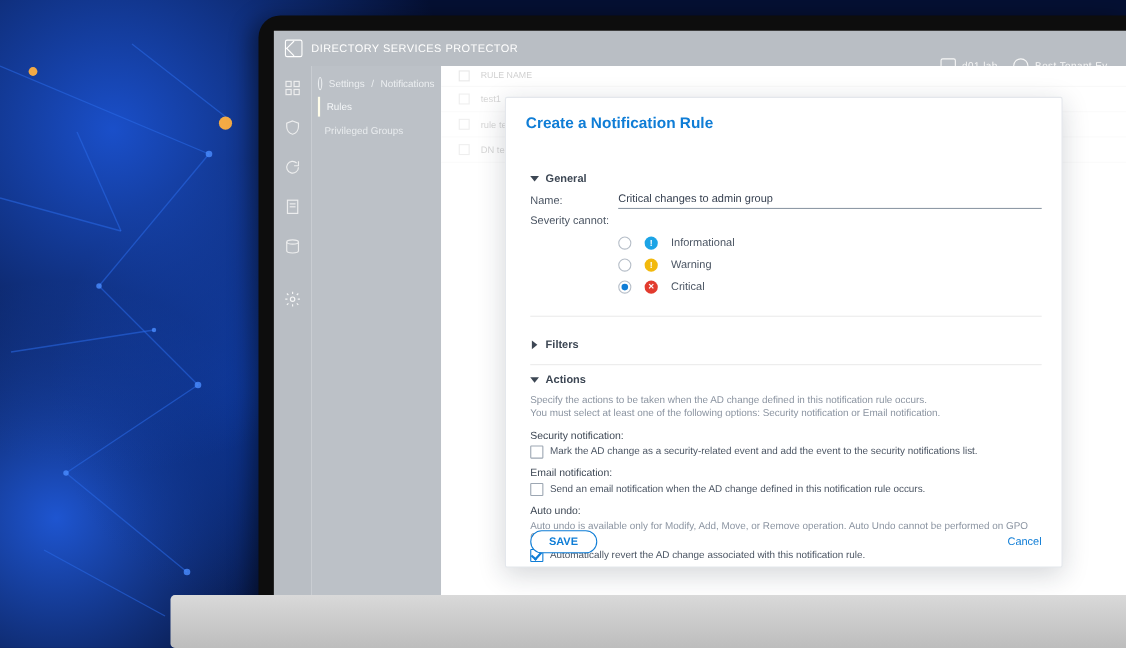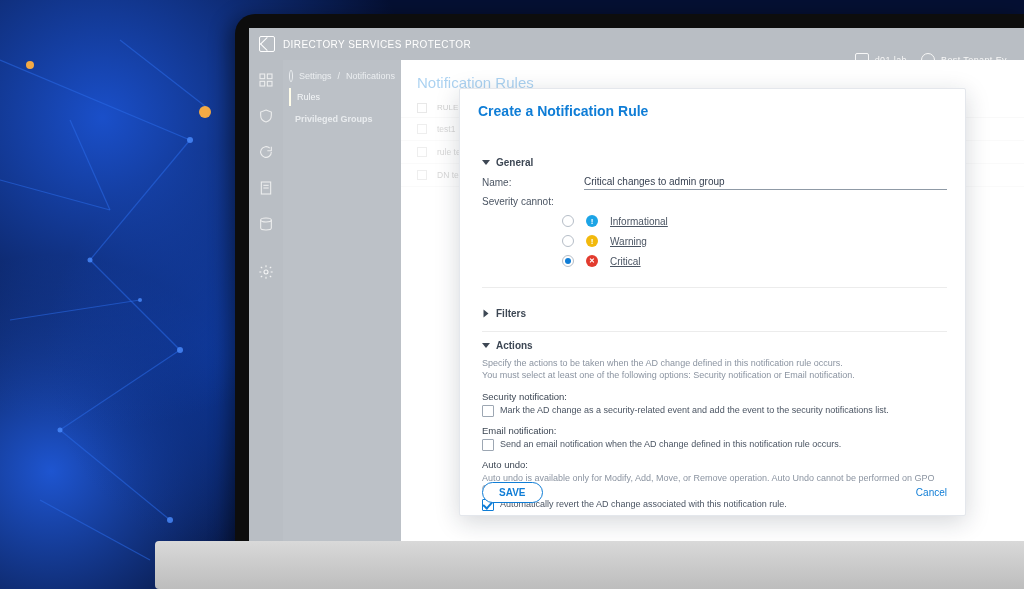--- a/index.html
+++ b/index.html
@@ -38,21 +38,21 @@
     
     .rail { position:absolute; left:0; top:32px; bottom:0; width:34px; background:#384655; display:flex; flex-direction:column; align-items:center; padding-top:12px; gap:20px; }
     .rail .ri { width:16px; height:16px; opacity:.85; }
     .rail svg { stroke:#e6e6e6; fill:none; stroke-width:1.6; }
 
     
     .sidebar2 { position:absolute; left:34px; top:32px; bottom:0; width:118px; background:#3f4e5e; color:#dfe6ec; font-size:9px; padding:10px 6px; }
     .sidebar2 .bcrumb { display:flex; align-items:center; gap:6px; opacity:.85; }
     .sidebar2 .bcrumb .g { width:12px;height:12px;border:1.3px solid #dfe6ec;border-radius:50%; }
     .sidebar2 .sel { margin-top:6px; padding:4px 6px; border-left:2px solid #fef9c3; }
-    .sidebar2 .itm { margin-top:4px; padding:4px 6px; opacity:.8;font-weight:bold; }
+    .sidebar2 .itm { margin-top:4px; padding:4px 6px; opacity:.8; }
 
     
     .page { position:absolute; left:152px; right:0; top:32px; bottom:0; background:#fff; }
     .page .ptitle { font-size:15px; color:#0f7dd6; padding:14px 16px 8px; }
     .tablehead { display:flex; font-size:8px; color:#767676; padding:4px 16px; border-bottom:1px solid #eee; gap:10px; }
     .tablehead .cb { width:10px;height:10px;border:1px solid #bcbcbc; }
     .trow { display:flex; align-items:center; font-size:8.5px; color:#8a8a8a; padding:6px 16px; gap:10px; border-bottom:1px solid #f2f2f2; }
     .trow .cb { width:10px;height:10px;border:1px solid #cfcfcf; }
 
     
@@ -60,26 +60,26 @@
       background:#fff; border:1px solid #e4e7ec; border-radius:2px; box-shadow:0 6px 24px rgba(22,34,51,.18);
       font-size:10px; color:#4b5563; }
     .dialog .dtitle { color:#0f7dd6; font-size:14px; font-weight:600; padding:14px 18px 10px; }
     .dialog .body { padding:0 18px 0 22px;margin-top:28px; }
 
     .sechead { display:flex; align-items:center; gap:6px; color:#3d4754; font-size:10px; font-weight:700; margin:6px 0 6px; cursor:pointer; }
     .caret { width:0;height:0;border-left:4px solid transparent;border-right:4px solid transparent;border-top:5px solid #3d4754; }
     .caret.right { transform:rotate(-90deg); }
     .gsection { border-bottom:1px solid #ececec; padding-bottom:12px; margin-bottom:8px; }
 
-    .frow { display:flex; align-items:center; margin:6px 0;gap:22px; }
+    .frow { display:flex; align-items:center; margin:6px 0; }
     .flabel { width:80px; color:#4b5563; }
     .fval { flex:1; border-bottom:1px solid #8f9aa6; padding:2px 0; color:#374151; }
 
     
-    .sev { display:flex; align-items:center; gap:12px; margin:8px 0 8px 80px;text-decoration:underline; }
+    .sev { display:flex; align-items:center; gap:12px; margin:8px 0 8px 80px; }
     .radio { width:12px;height:12px;border:1.6px solid #b6bec8;border-radius:50%; position:relative; flex:none; }
     .radio.sel::after { content:""; position:absolute; inset:2px; border-radius:50%; background:#0f7dd6; }
     .sev .ic { width:12px;height:12px;border-radius:50%; flex:none; position:relative; }
     .sev .ic::after { content:"!"; position:absolute; inset:0; color:#fff; font-size:8px; font-weight:700; display:flex; align-items:center; justify-content:center; }
     .ic.info { background:#1ca4e6; }
     .ic.warn { background:#f2b90d; }
     .ic.crit { background:#e23b2e; }
     .ic.crit::after { content:"✕"; font-size:7px; }
     .sev .lbl { color:#4b5563; }
 
@@ -175,21 +175,20 @@
           <div class="g"></div>
           <span>Settings</span>
             <span>/</span>
           <span>Notifications</span>
         </div>
         <div class="sel"><span>Rules</span></div>
         <div class="itm"><span>Privileged Groups</span></div>
       </div>
 
       <div class="page">
-        <div class="ptitle">Notification Rules</div>
         <div class="tablehead">
           <div class="cb"></div>
           <span>RULE NAME</span>
         </div>
         <div class="trow">
           <div class="cb"></div>
           <span>test1</span>
         </div>
         <div class="trow">
           <div class="cb"></div>

